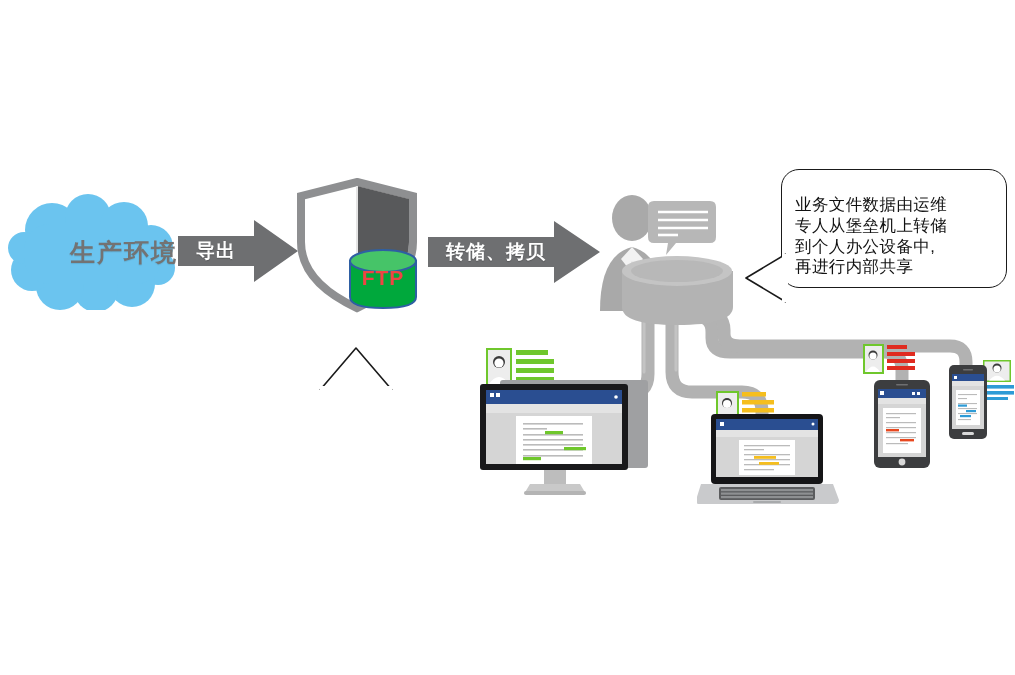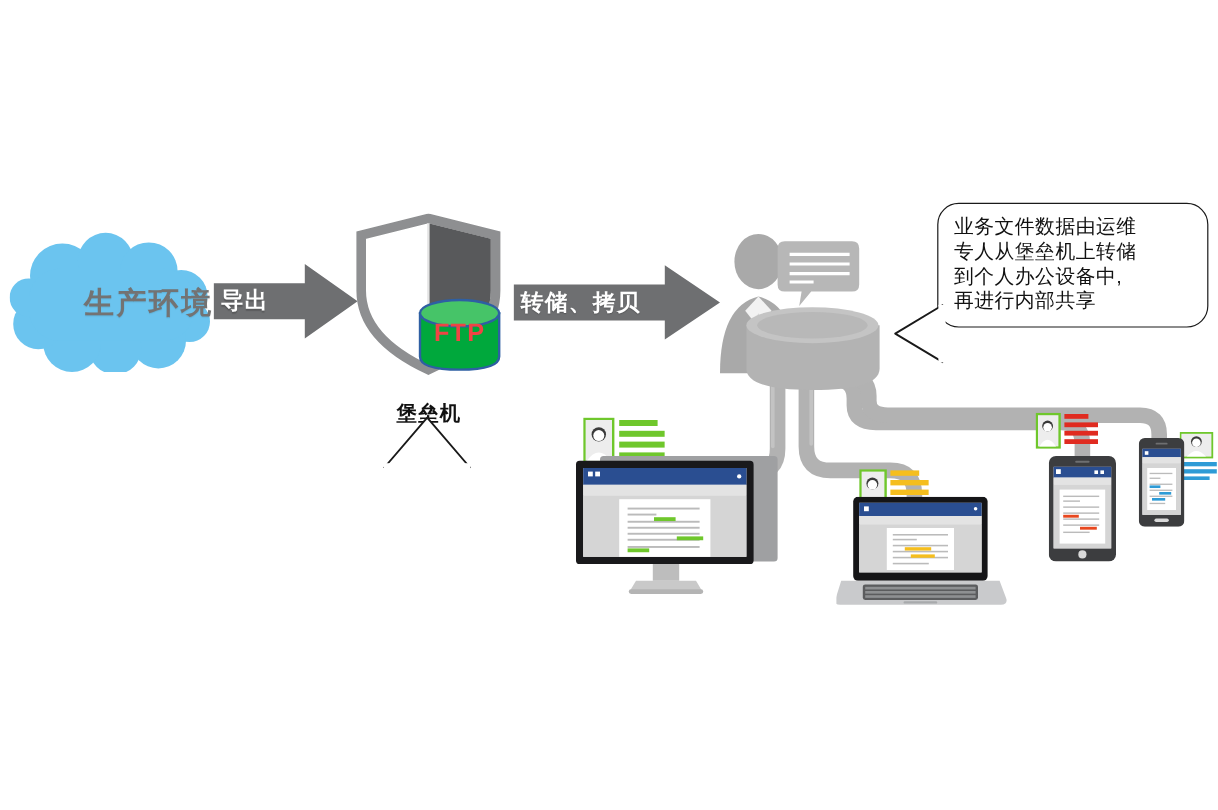--- a/index.html
+++ b/index.html
@@ -43,21 +43,21 @@
   
   .arrow {
     position: absolute;
     color: #ffffff;
     font-size: 19px;
     font-weight: bold;
     letter-spacing: 1px;
     display: flex;
     align-items: center;
     justify-content: flex-start;
-    padding-left: 6px;
+    padding-left: 18px;
   }
   .arrow .arrow-label {
     position: relative;
     z-index: 3;
     text-shadow: 0 1px 1px rgba(0,0,0,0.22);
   }
   .arrow svg { position: absolute; left: 0; top: 0; z-index: 1; }
   #arrow-export { left: 178px; top: 218px; width: 120px; height: 66px; }
   #arrow-copy   { left: 428px; top: 219px; width: 172px; height: 66px; }
 
@@ -129,21 +129,21 @@
   #ucard-laptop  { left: 716px; top: 391px; width: 58px; height: 33px; }
   #ucard-tablet  { left: 863px; top: 344px; width: 52px; height: 30px; }
   #ucard-phone   { left: 983px; top: 360px; width: 34px; height: 40px; }
 
   
   .callout {
     position: absolute;
     background: #ffffff;
     border: 1.6px solid #1a1a1a;
     border-radius: 18px;
-    padding: 9px 13px 10px 13px;
+    padding: 24px 13px 10px 13px;
     font-size: 16.5px;
     line-height: 1.26;
     color: #111111;
     letter-spacing: 0.4px;
     z-index: 30;
   }
   .callout-text { white-space: pre-line; }
   #callout-top {
     left: 781px; top: 169px;
     width: 226px;
@@ -213,21 +213,20 @@
       <path d="M66 8 L66 126" stroke="#E4E4E4" stroke-width="2"></path>
     </svg>
   </div>
   <div id="ftp-cyl">
     <svg width="70" height="62" viewBox="0 0 70 62">
       <path d="M2 13 L2 49 Q2 60 35 60 Q68 60 68 49 L68 13 Z" fill="#00A83C" stroke="#2E5FA3" stroke-width="2"></path>
       <ellipse cx="35" cy="13" rx="33" ry="11" fill="#46C468" stroke="#2E5FA3" stroke-width="2"></ellipse>
     </svg>
   </div>
   <div id="ftp-text">FTP</div>
-  <div id="bastion-label">堡垒机</div>
 
   <div class="arrow" id="arrow-copy">
     <svg width="172" height="66" viewBox="0 0 172 66">
       <path d="M0 18 L126 18 L126 2 L172 33 L126 64 L126 48 L0 48 Z" fill="#6E6F71"></path>
     </svg>
     <span class="arrow-label">转储、拷贝</span>
   </div>
 
   <div id="person">
     <svg width="160" height="125" viewBox="0 0 160 125">

